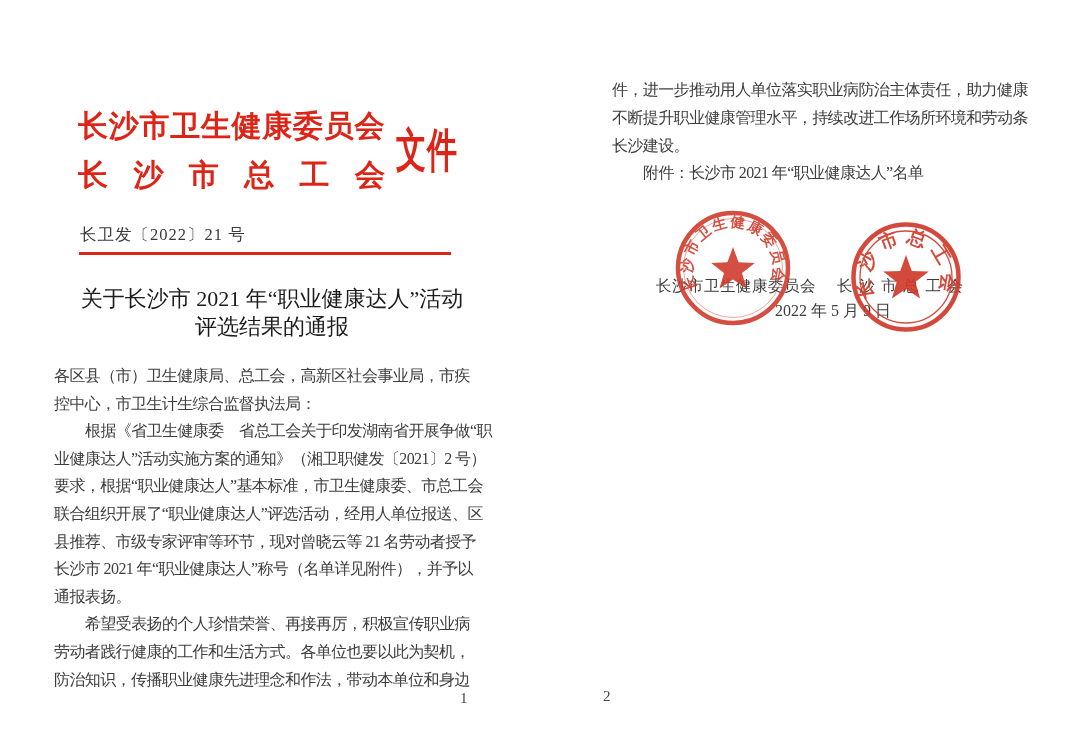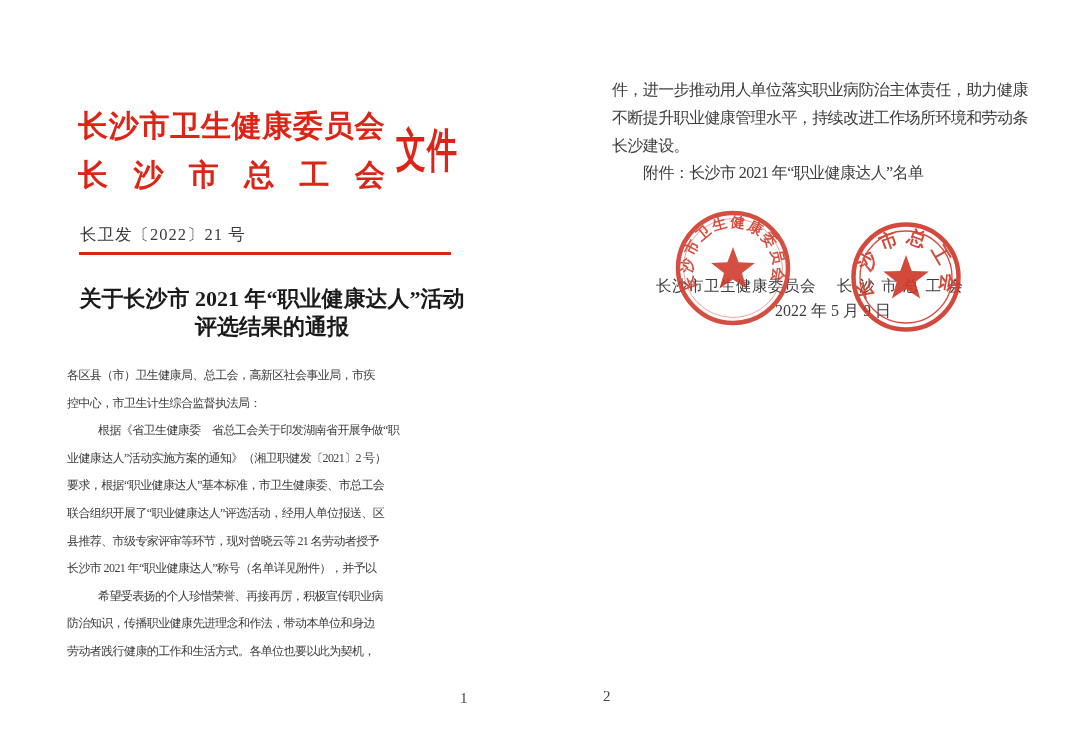--- a/index.html
+++ b/index.html
@@ -20,22 +20,22 @@
   
   .org-lines{position:absolute;left:78px;top:101px;width:307px;color:var(--header-red);font-weight:bold;}
   .org-line1{font-size:30px;line-height:50px;text-align:justify;text-align-last:justify;letter-spacing:0.5px;}
   .org-line2{font-size:30px;line-height:47px;text-align:justify;text-align-last:justify;}
   .doc-type{
     position:absolute;left:396px;top:119px;width:66px;color:var(--header-red);
     font-size:30px;font-weight:bold;transform:scaleY(1.55);transform-origin:50% 0;letter-spacing:1px;
   }
   .doc-number{position:absolute;left:80px;top:224px;width:372px;font-size:16.5px;color:#3a3a3a;letter-spacing:1px;}
   .red-rule{position:absolute;left:79px;top:252px;width:372px;height:3px;background:var(--header-red);}
-  .doc-title{position:absolute;left:62px;top:285px;width:420px;text-align:center;font-weight:bold;font-size:22px;line-height:28px;color:var(--title-ink);}
-  .bodyL{position:absolute;left:67px;top:362px;width:414px;font-size:12px;letter-spacing:-0.6px;line-height:27.6px;color:var(--body-ink);}
+  .doc-title{position:absolute;left:62px;top:285px;width:420px;text-align:center;font-weight:normal;font-size:22px;line-height:28px;color:var(--title-ink);}
+  .bodyL{position:absolute;left:54px;top:362px;width:414px;font-size:16px;letter-spacing:-0.6px;line-height:27.6px;color:var(--body-ink);}
   .bodyR{position:absolute;left:72px;top:76px;width:402px;font-size:16px;letter-spacing:-0.6px;line-height:27.8px;color:var(--body-ink);}
   .line{white-space:nowrap;}
   .indent{text-indent:31px;}
   .pageno{position:absolute;font-size:15px;color:#454545;}
   #pn1{left:460px;top:690px;}
   #pn2{left:63px;top:688px;}
 
   
   .issuer-1{position:absolute;left:116px;top:276px;font-size:15.5px;color:var(--body-ink);letter-spacing:0.5px;white-space:nowrap;}
   .issuer-2{position:absolute;left:297px;top:276px;width:126px;font-size:15.5px;color:var(--body-ink);text-align:justify;text-align-last:justify;}
@@ -71,23 +71,24 @@
 
     <div class="bodyL">
       <div class="line">各区县（市）卫生健康局、总工会，高新区社会事业局，市疾</div>
       <div class="line">控中心，市卫生计生综合监督执法局：</div>
       <div class="line indent">根据《省卫生健康委　省总工会关于印发湖南省开展争做“职</div>
       <div class="line">业健康达人”活动实施方案的通知》（湘卫职健发〔2021〕2 号）</div>
       <div class="line">要求，根据“职业健康达人”基本标准，市卫生健康委、市总工会</div>
       <div class="line">联合组织开展了“职业健康达人”评选活动，经用人单位报送、区</div>
       <div class="line">县推荐、市级专家评审等环节，现对曾晓云等 21 名劳动者授予</div>
       <div class="line">长沙市 2021 年“职业健康达人”称号（名单详见附件），并予以</div>
+      <div class="line">通报表扬。</div>
       <div class="line indent">希望受表扬的个人珍惜荣誉、再接再厉，积极宣传职业病</div>
+      <div class="line">劳动者践行健康的工作和生活方式。各单位也要以此为契机，</div>
       <div class="line">防治知识，传播职业健康先进理念和作法，带动本单位和身边</div>
-      <div class="line">劳动者践行健康的工作和生活方式。各单位也要以此为契机，</div>
     </div>
 
     <div class="pageno" id="pn1">1</div>
   </section>
 
   <section class="page" id="pageR">
 
     <div class="bodyR">
       <div class="line">件，进一步推动用人单位落实职业病防治主体责任，助力健康</div>
       <div class="line">不断提升职业健康管理水平，持续改进工作场所环境和劳动条</div>

